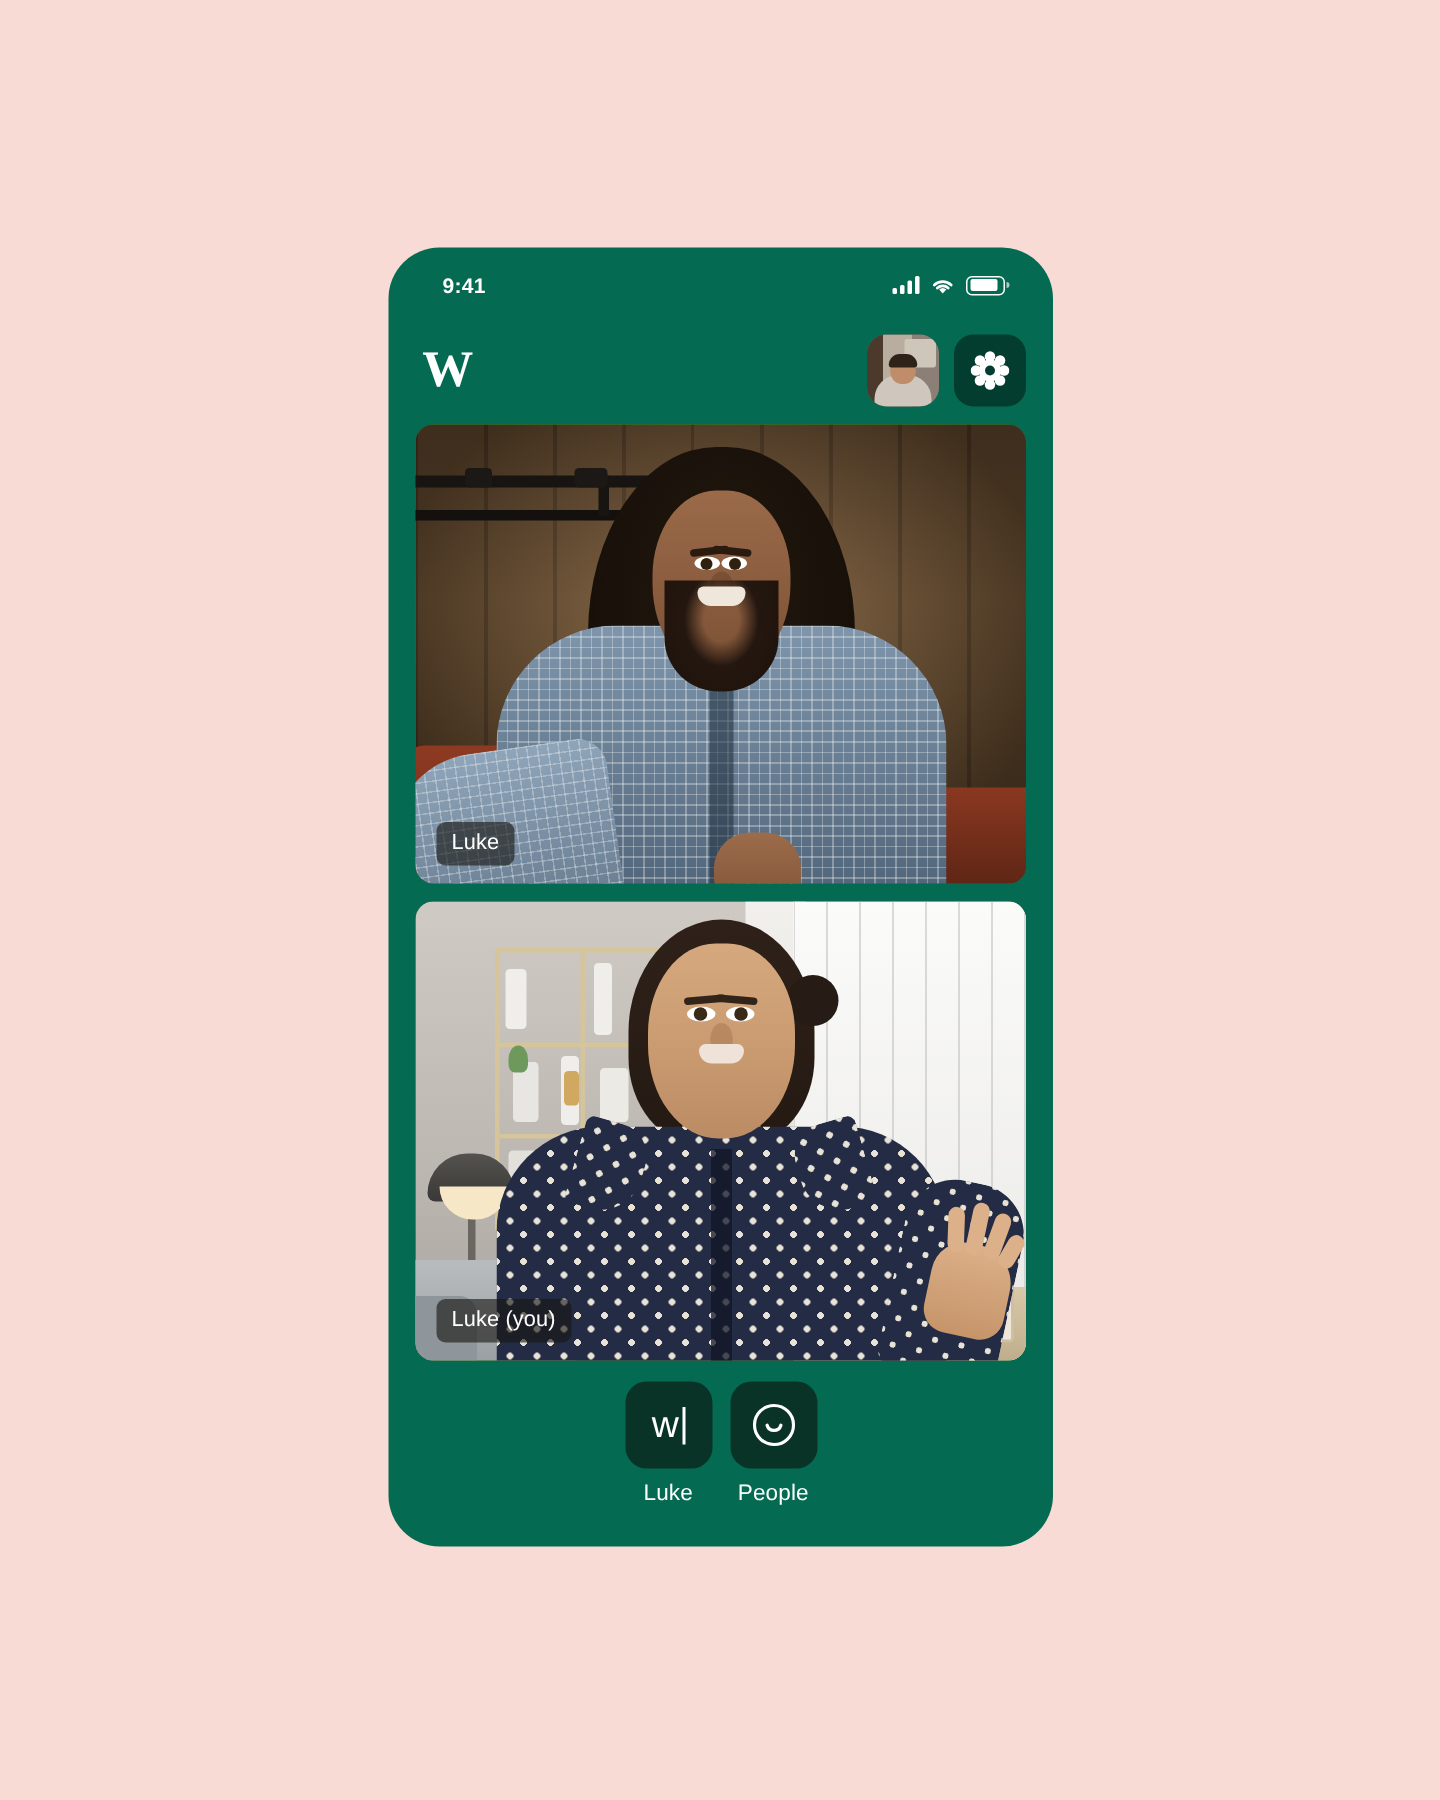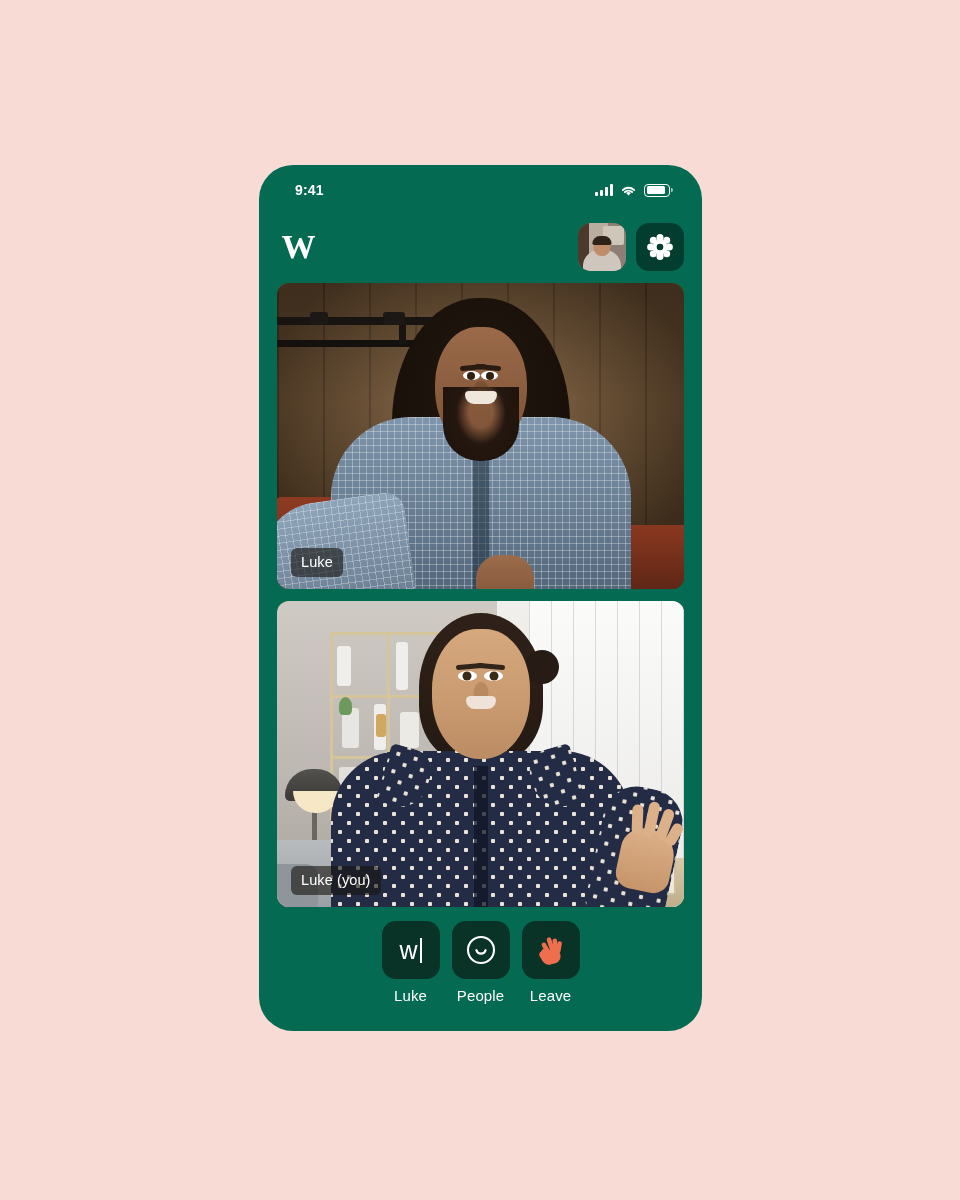--- a/index.html
+++ b/index.html
@@ -646,31 +646,16 @@
       <div class="ctrl">
         <div class="ctrl-box">
           <svg width="30" height="30" viewBox="0 0 30 30">
             <circle cx="15" cy="15" r="13" stroke="#fff" stroke-width="2.1" fill="none"></circle>
             <path d="M10.4 15.2a4.8 4.8 0 0 0 9.2 0" stroke="#fff" stroke-width="2.2" fill="none" stroke-linecap="round"></path>
           </svg>
         </div>
         <div class="ctrl-label">People</div>
       </div>
 
-      <div class="ctrl">
-        <div class="ctrl-box">
-          <svg width="32" height="32" viewBox="0 0 32 32">
-            <g fill="#ee6e4e">
-              <rect x="13.2" y="3.2" width="4.6" height="14" rx="2.3" transform="rotate(-18 15.5 10.2)"></rect>
-              <rect x="17.8" y="4.4" width="4.6" height="13" rx="2.3" transform="rotate(-4 20.1 10.9)"></rect>
-              <rect x="21.6" y="7.2" width="4.6" height="12" rx="2.3" transform="rotate(10 23.9 13.2)"></rect>
-              <rect x="8.6" y="8.0" width="4.6" height="12.4" rx="2.3" transform="rotate(-30 10.9 14.2)"></rect>
-              <path d="M7.4 15.6c1.6-1.6 3.6-0.6 4.8 0.9l5.2 6.1c2.3 2.7 1.9 6.2-1 7.6-3 1.4-6.5 0.3-8.6-2.6L5 22.8c-1.4-2-0.8-4.2 1-5.4z"></path>
-              <ellipse cx="17.4" cy="22.6" rx="8.2" ry="7.4"></ellipse>
-            </g>
-          </svg>
-        </div>
-        <div class="ctrl-label">Leave</div>
-      </div>
 
     </div>
   </div>
 </div>
 
 </body></html>

